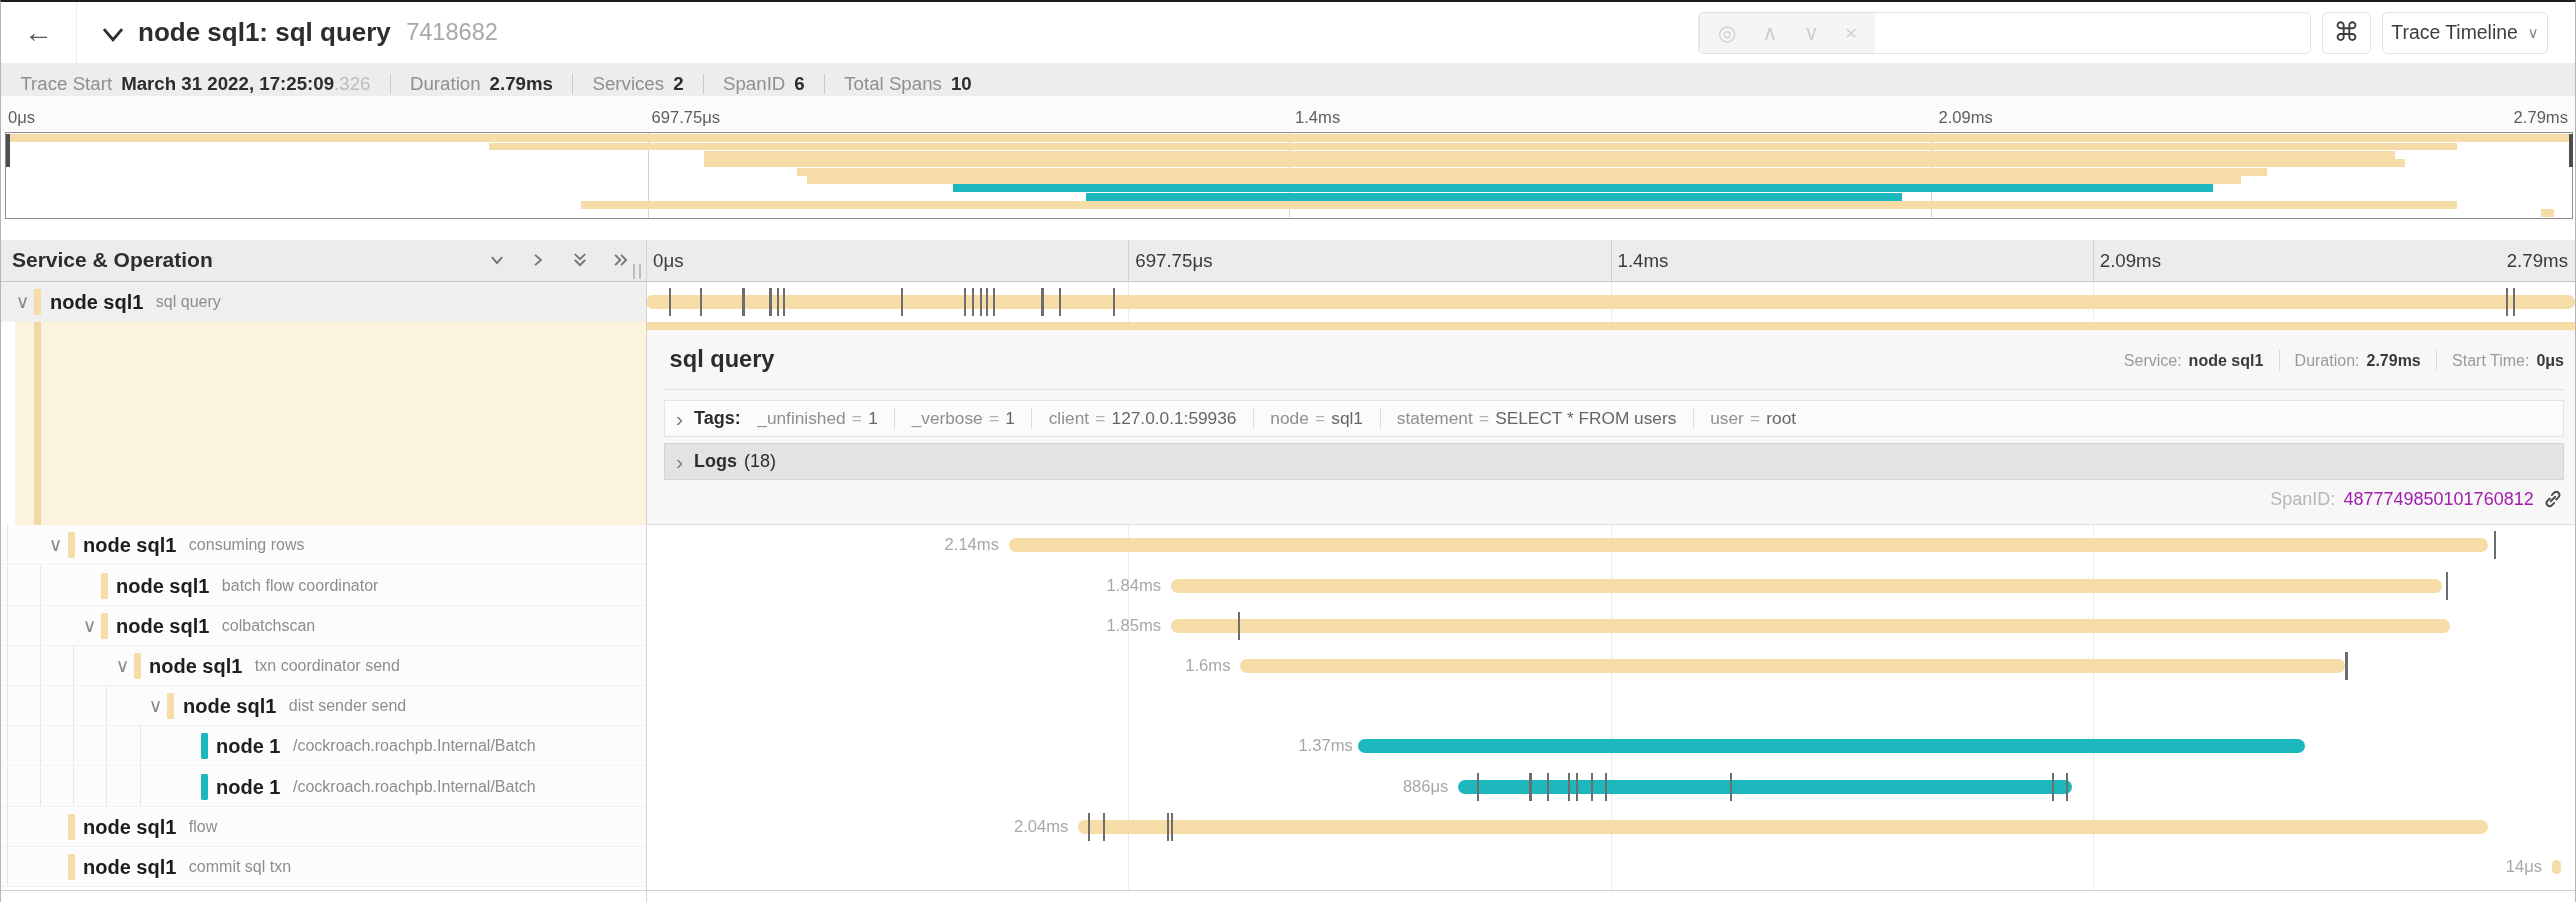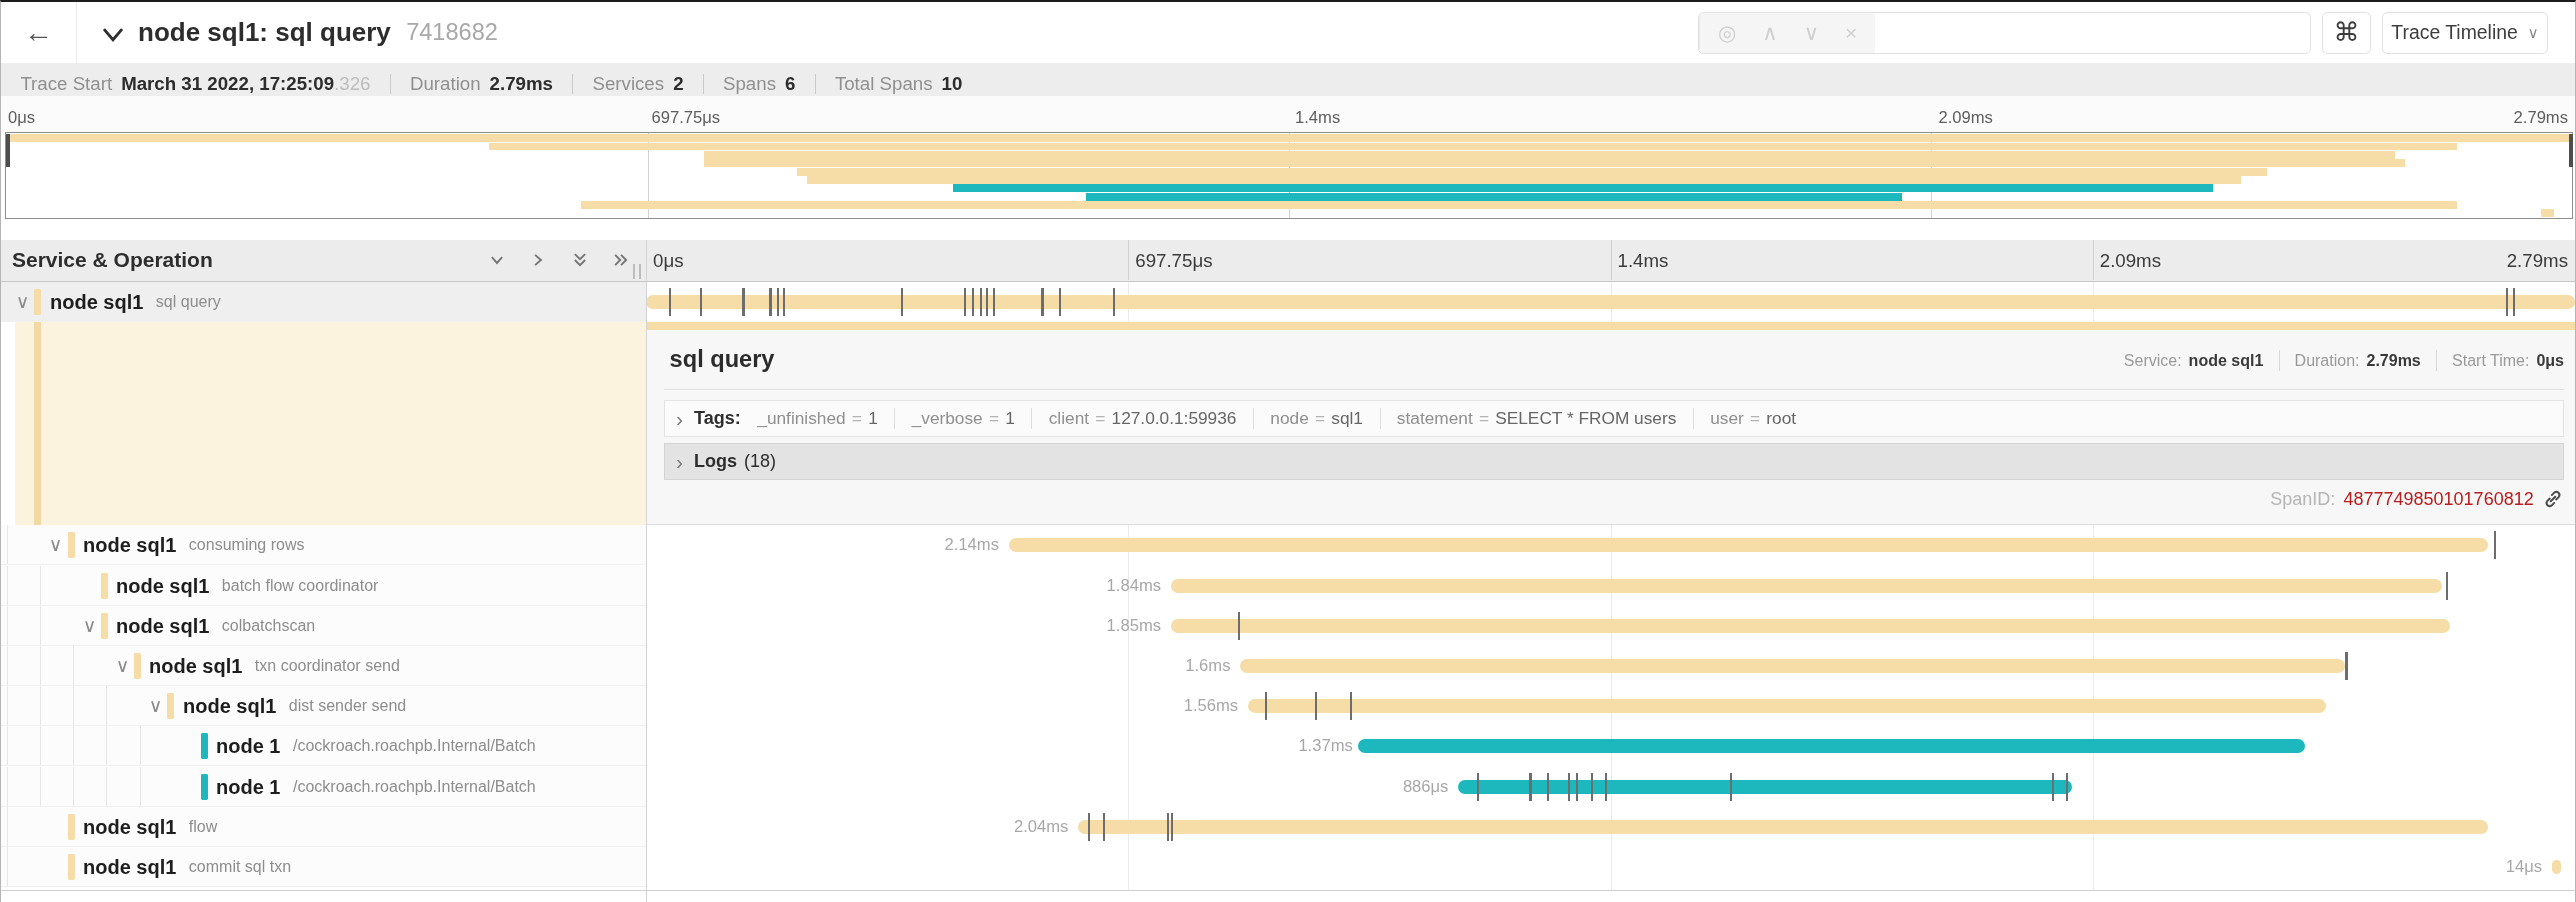--- a/index.html
+++ b/index.html
@@ -68,21 +68,21 @@
   .dsep{width:0.7px;height:21px;background:#d8d8d8;margin:0 15.3px;}
   .dhr{position:absolute;left:18px;right:11px;top:67px;height:0.7px;background:#e2e2e2;}
   .tagsrow{position:absolute;left:18px;right:11px;top:78px;height:37px;background:#fbfbfb;border:0.7px solid #e3e3e3;display:flex;align-items:center;font-size:17.3px;box-sizing:border-box;padding-left:11px;cursor:pointer;white-space:nowrap;overflow:hidden;}
   .tchev{color:#777;margin-right:11px;font-size:21px;}
   .tagslbl{color:#2d2d2d;font-weight:bold;font-size:18px;margin-right:16.6px;}
   .tkey{color:#8f8f8f;}.teq{color:#b3b3b3;margin:0 6.2px;}.tval{color:#666;}
   .tagsep{width:0.7px;height:21px;background:#dcdcdc;margin:0 16.6px;}
   .logsrow{position:absolute;left:18px;right:11px;top:121px;height:37px;background:#e3e3e3;border:0.7px solid #d4d4d4;display:flex;align-items:center;padding-left:11px;font-size:18px;color:#2d2d2d;box-sizing:border-box;cursor:pointer;}
   .logslbl{font-weight:bold;margin-right:7px;}
   .spanidrow{position:absolute;right:11px;top:166px;display:flex;align-items:center;font-size:18px;color:#b5b5b5;gap:8.3px;}
-  .sid{color:#b91c1c;}
+  .sid{color:#a21caf;}
   .linkico{cursor:pointer;display:flex;}
   .bottomline{position:absolute;left:0;top:888px;width:100%;height:0.7px;background:#cfcfcf;}
 </style>
 </head>
 <body>
 
 <div class="app">
 
   <div class="topbar">
     <div class="back">
@@ -118,21 +118,21 @@
       <span class="lbl">Trace Start</span>
       <span class="val">March 31 2022, 17:25:09</span>
       <span class="sfx">.326</span>
       <span class="sep"></span>
       <span class="lbl">Duration</span>
       <span class="val">2.79ms</span>
       <span class="sep"></span>
       <span class="lbl">Services</span>
       <span class="val">2</span>
       <span class="sep"></span>
-      <span class="lbl">Spans</span>
+      <span class="lbl">SpanID</span>
       <span class="val">6</span>
       <span class="sep"></span>
       <span class="lbl">Total Spans</span>
       <span class="val">10</span>
     </div>
 
   <div class="miniruler" id="mini-ruler">
       <div class="rl" style="left: calc(0% + 7px);">0μs</div>
       <div class="rl" style="left: calc(25% + 7px);">697.75μs</div>
       <div class="rl" style="left: calc(50% + 7px);">1.4ms</div>
@@ -390,27 +390,20 @@
       <div class="brow" style="top: 324px;">
         <div class="durlbl" style="right: 72.8%; margin-right: 9.7px;">1.85ms</div>
         <div class="sbar" style="left: 27.2%; width: 66.3%; background: rgb(246, 220, 166);"></div>
         <div class="ltick" style="left: 30.7%;"></div>
       </div>
       <div class="brow" style="top: 364px;">
         <div class="durlbl" style="right: 69.2%; margin-right: 9.7px;">1.6ms</div>
         <div class="sbar" style="left: 30.8%; width: 57.3%; background: rgb(246, 220, 166);"></div>
         <div class="ltick" style="left: 88.1%;"></div>
       </div>
-      <div class="brow" style="top: 404px;">
-        <div class="durlbl" style="right: 68.8%; margin-right: 9.7px;">1.56ms</div>
-        <div class="sbar" style="left: 31.2%; width: 55.9%; background: rgb(246, 220, 166);"></div>
-        <div class="ltick" style="left: 32.1%;"></div>
-        <div class="ltick" style="left: 34.7%;"></div>
-        <div class="ltick" style="left: 36.5%;"></div>
-      </div>
       <div class="brow" style="top: 444px;">
         <div class="durlbl" style="right: 63.1%; margin-right: 5px;">1.37ms</div>
         <div class="sbar" style="left: 36.9%; width: 49.1%; background: rgb(28, 184, 190);"></div>
       </div>
       <div class="brow" style="top: 485px;">
         <div class="durlbl" style="right: 57.9%; margin-right: 9.7px;">886μs</div>
         <div class="sbar" style="left: 42.1%; width: 31.8%; background: rgb(28, 184, 190);"></div>
         <div class="ltick" style="left: 43.1%;"></div>
         <div class="ltick" style="left: 45.8%;"></div>
         <div class="ltick" style="left: 46.7%;"></div>

